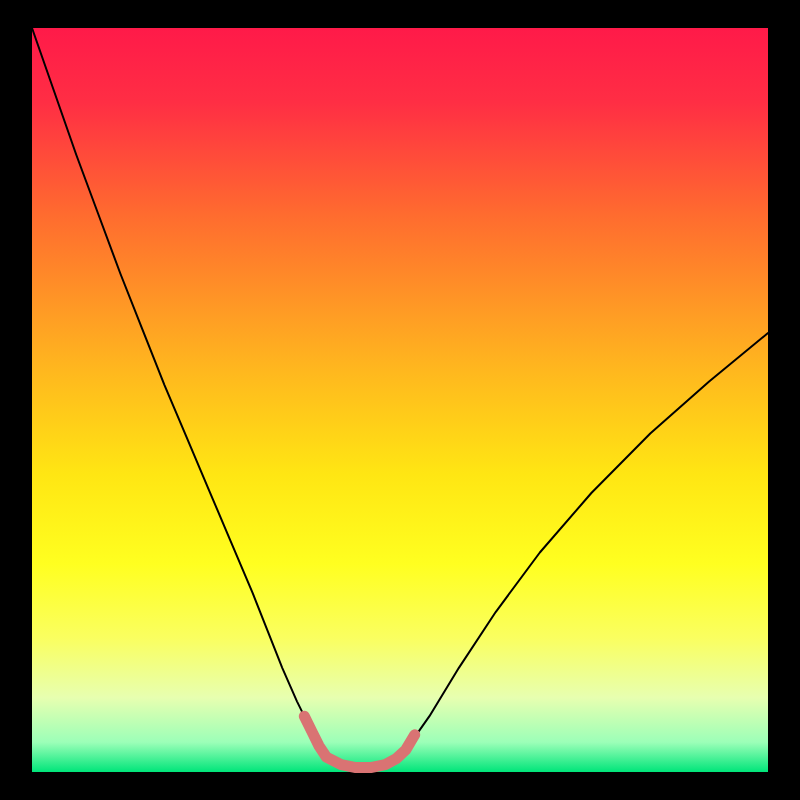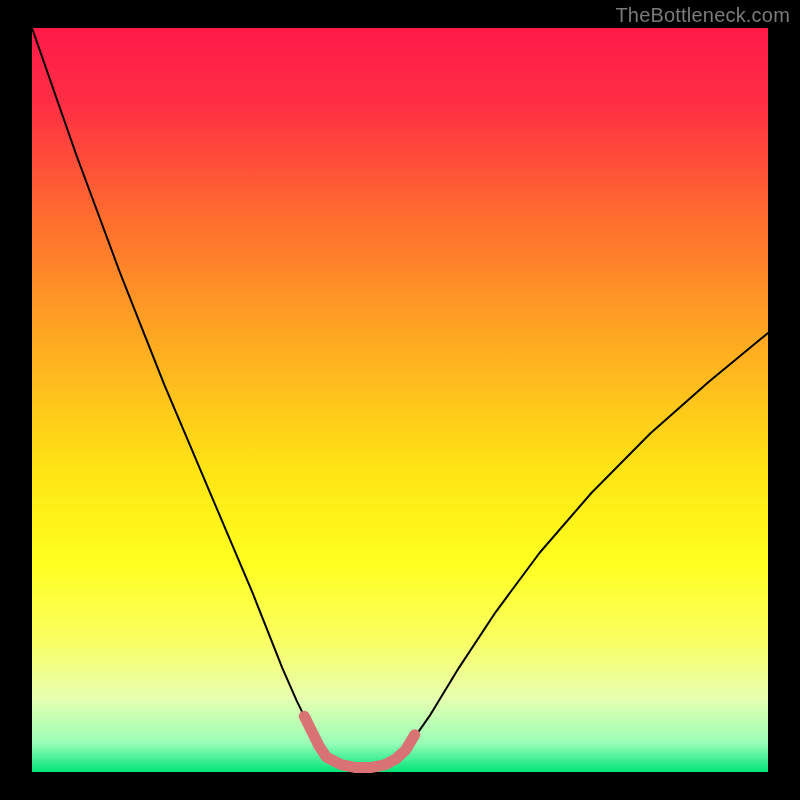--- a/index.html
+++ b/index.html
@@ -32,21 +32,20 @@
   svg {
     position: absolute;
     top: 0;
     left: 0;
   }
 </style>
 </head>
 <body>
 
 <div class="frame">
-  <div class="watermark">TheBottleneck.com</div>
 
   <svg id="chart-svg" width="800" height="800" viewBox="0 0 800 800">
     <defs>
       <linearGradient id="bg-grad" x1="0" y1="0" x2="0" y2="1">
           <stop offset="0%" stop-color="#ff1a49"></stop>
           <stop offset="10%" stop-color="#ff2e44"></stop>
           <stop offset="25%" stop-color="#ff6b2f"></stop>
           <stop offset="45%" stop-color="#ffb41f"></stop>
           <stop offset="60%" stop-color="#ffe613"></stop>
           <stop offset="72%" stop-color="#ffff20"></stop>

